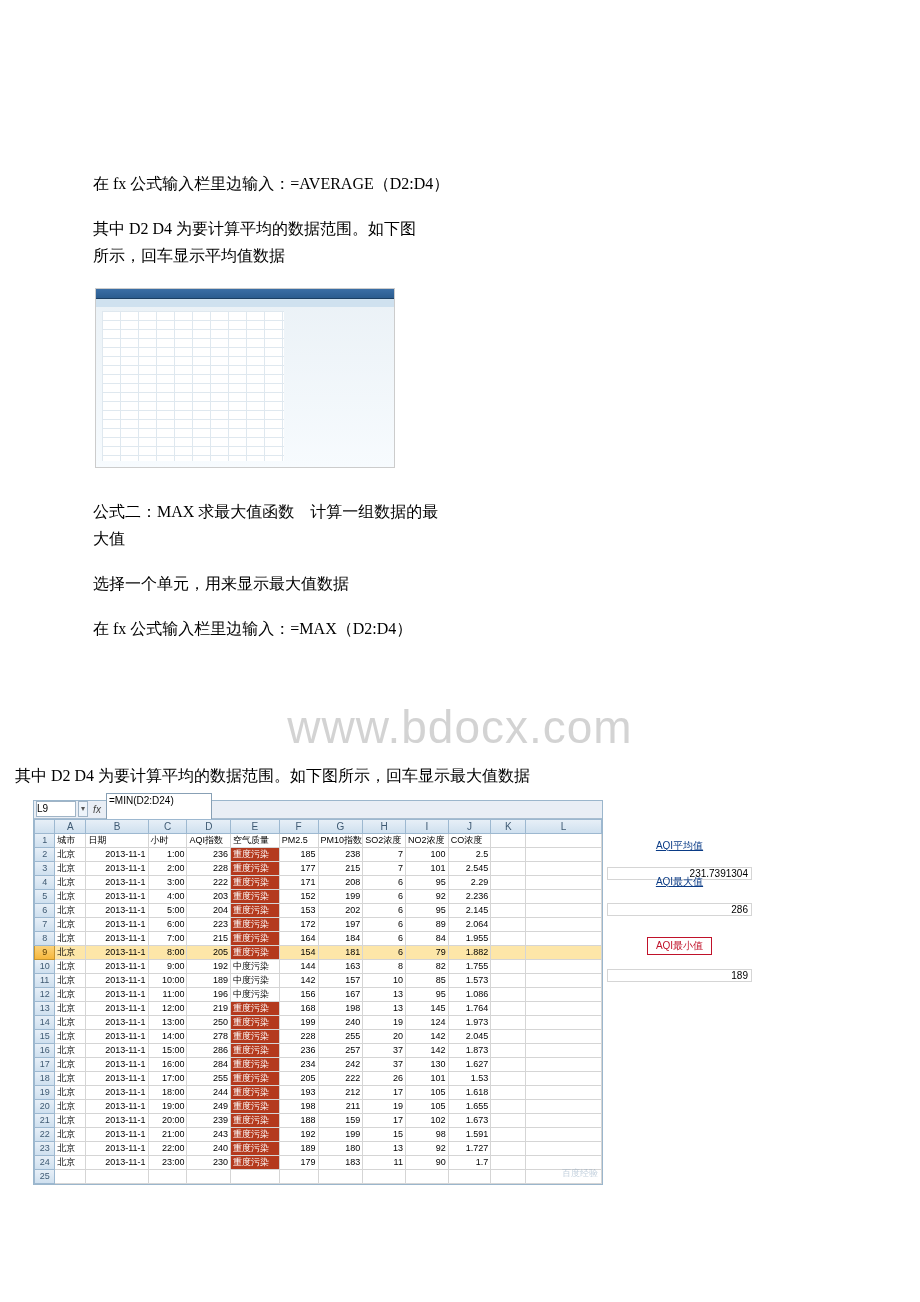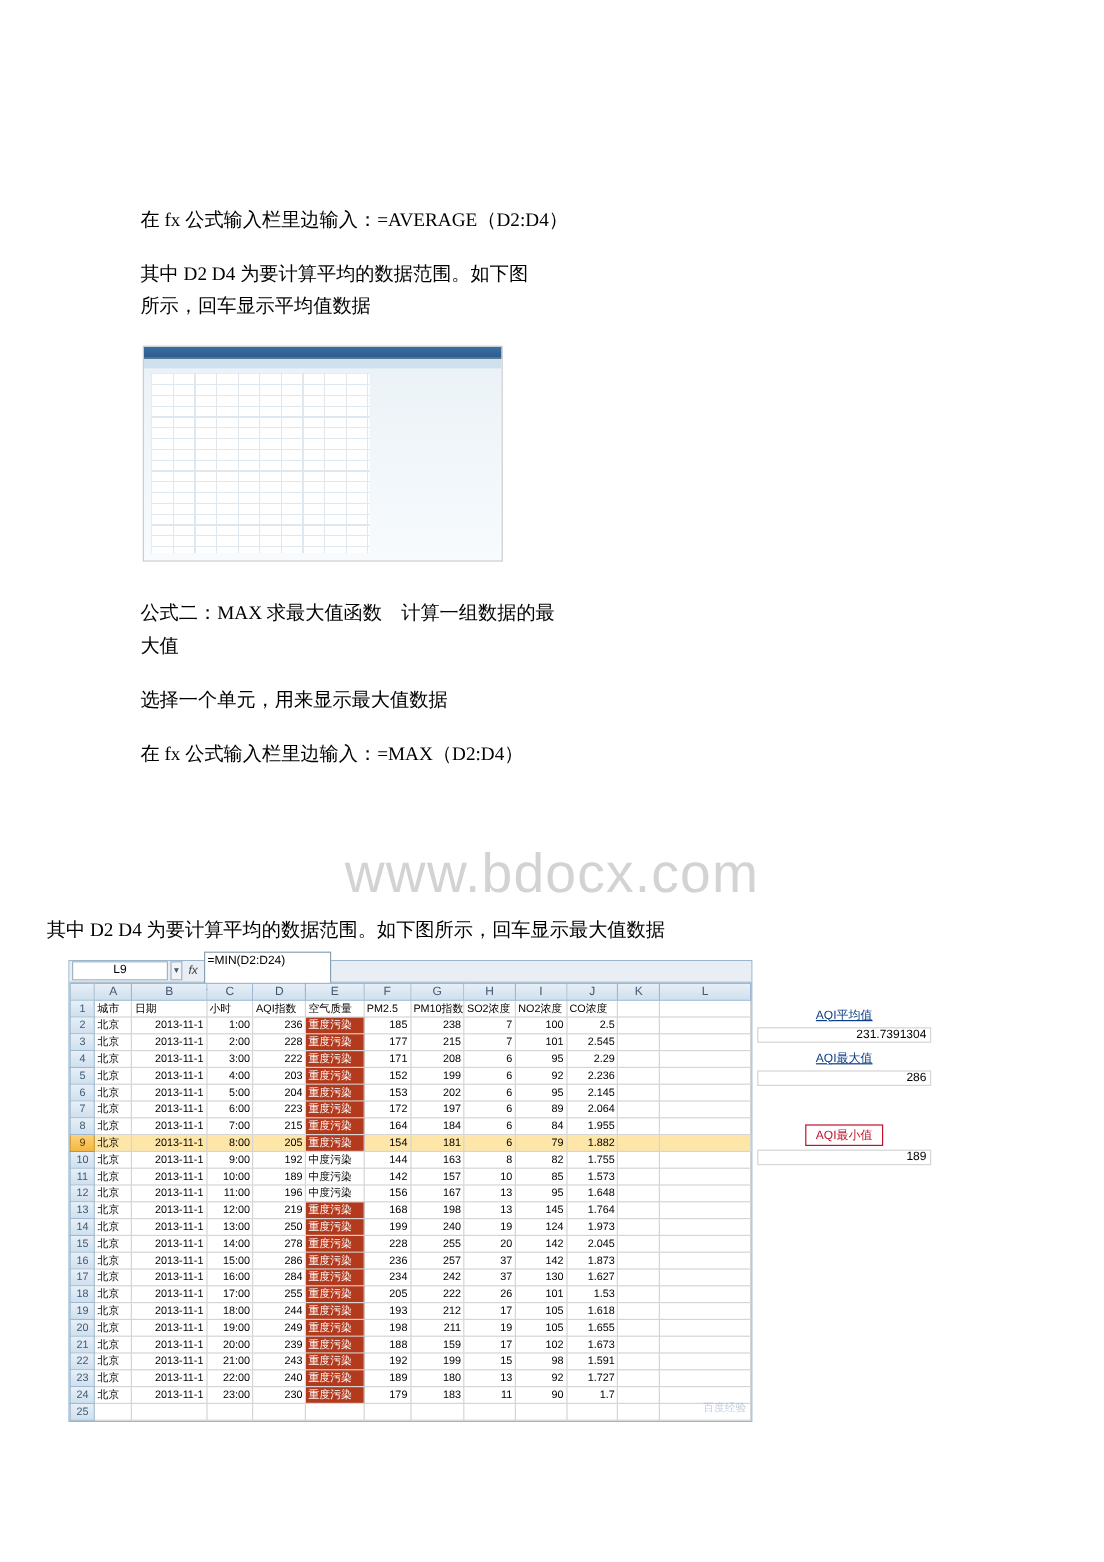--- a/index.html
+++ b/index.html
@@ -6,21 +6,21 @@
   body {
     width: 920px;
     height: 1302px;
     background: #fff;
     font-family: "SimSun", "宋体", serif;
     font-size: 16px;
     color: #000;
     position: relative;
   }
   .content {
-    padding: 170px 140px 40px 117px;
+    padding: 170px 140px 40px 93px;
   }
   .para {
     margin-bottom: 18px;
     line-height: 1.7;
   }
   .para2 { margin-top: 30px; }
   .thumb {
     width: 300px;
     height: 180px;
     margin: 14px 0 30px 2px;
@@ -81,26 +81,25 @@
     background: #fff;
   }
   .fx-row {
     display: flex;
     align-items: center;
     height: 18px;
     border-bottom: 1px solid #a8bdd0;
     background: #e9eef5;
   }
   .namebox {
-    width: 80px;
+    width: 40px;
     height: 16px;
     margin: 16px 2px;
     background: #fff;
     border: 1px solid #a0b4c6;
-    text-align: center;
     line-height: 14px;
     font-size: 10px;
   }
   .fx-dd {
     width: 10px; height: 16px;
     border: 1px solid #a0b4c6;
     background: #eef4fa;
     text-align: center;
     font-size: 8px; line-height: 14px;
     color: #555;
@@ -172,21 +171,21 @@
   .annot .label {
     text-align: center;
     text-decoration: underline;
     color: #0a3b86;
   }
   .annot .val {
     border: 1px solid #d5d5d5;
     text-align: right;
     padding: 0 3px;
     background: #fff;
-    margin-top: 3px;
+    margin-top: 14px;
   }
   .annot.a1 { top: 38px; }
   .annot.a2 { top: 74px; }
   .annot.a3 { top: 136px; }
   .annot.a3 .label { color: #c0122a; border: 1px solid #c0122a; padding: 1px 8px; display: inline-block; text-decoration: none; }
   .annot.a3 .val { }
   .wm2 {
     position: absolute;
     bottom: 4px; right: 4px;
     font-size: 9px;
@@ -420,21 +419,21 @@
           <div class="row-h">12</div>
           <div class="cell wA">北京</div>
           <div class="cell wB r">2013-11-1</div>
           <div class="cell wC r">11:00</div>
           <div class="cell wD r">196</div>
           <div class="cell wE">中度污染</div>
           <div class="cell wF r">156</div>
           <div class="cell wG r">167</div>
           <div class="cell wH r">13</div>
           <div class="cell wI r">95</div>
-          <div class="cell wJ r">1.648</div>
+          <div class="cell wJ r">1.086</div>
           <div class="cell wK"></div>
           <div class="cell wL"></div>
         </div>
         <div class="g-row">
           <div class="row-h">13</div>
           <div class="cell wA">北京</div>
           <div class="cell wB r">2013-11-1</div>
           <div class="cell wC r">12:00</div>
           <div class="cell wD r">219</div>
           <div class="cell wE hot">重度污染</div>

